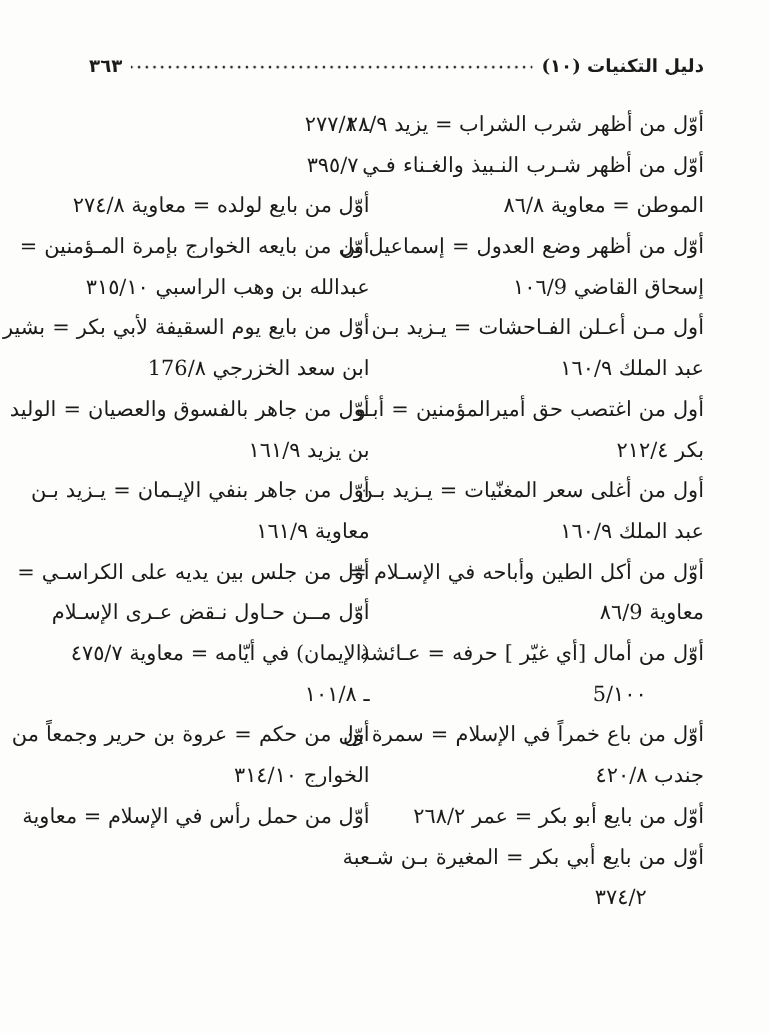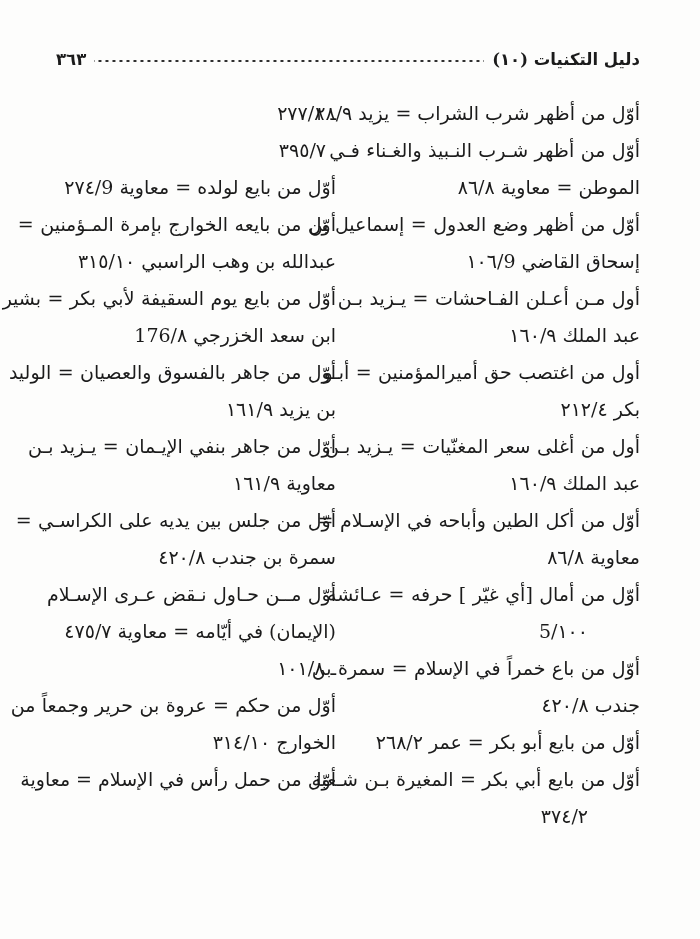--- a/index.html
+++ b/index.html
@@ -26,21 +26,21 @@
   .header .title { white-space: nowrap; letter-spacing: 0; }
   .header .dots {
     flex: 1;
     margin: 0 8px;
     height: 14px;
     background-image: radial-gradient(circle, #2b2b2b 1.1px, transparent 1.5px);
     background-size: 7px 4px;
     background-repeat: repeat-x;
     background-position: center bottom 2px;
   }
-  .header .pagenum { white-space: nowrap; }
+  .header .pagenum { white-space: nowrap; margin-left: 25px; }
   .body {
     display: flex;
     gap: 24px;
     margin-top: 26px;
     font-size: 19px;
   }
   .column { width: 280px; }
   .line {
     height: 37px;
     line-height: 37px;
@@ -85,43 +85,42 @@
         <div class="line start">الموطن = معاوية ٨٦/٨</div>
         <div class="line justify">أوّل من أظهر وضع العدول = إسماعيل بن</div>
         <div class="line start">إسحاق القاضي ١٠٦/9</div>
         <div class="line justify">أول مـن أعـلن الفـاحشات = يـزيد بـن</div>
         <div class="line start">عبد الملك ١٦٠/٩</div>
         <div class="line justify">أول من اغتصب حق أميرالمؤمنين = أبـو</div>
         <div class="line start">بكر ٢١٢/٤</div>
         <div class="line justify">أول من أغلى سعر المغنّيات = يـزيد بـن</div>
         <div class="line start">عبد الملك ١٦٠/٩</div>
         <div class="line justify">أوّل من أكل الطين وأباحه في الإسـلام =</div>
-        <div class="line start">معاوية ٨٦/٨</div>
+        <div class="line start">معاوية ٨٦/9</div>
         <div class="line justify">أوّل من أمال [أي غيّر ] حرفه = عـائشة</div>
         <div class="line indent">١٠٠/5</div>
         <div class="line justify">أوّل من باع خمراً في الإسلام = سمرة بن</div>
         <div class="line start">جندب ٤٢٠/٨</div>
         <div class="line start">أوّل من بايع أبو بكر = عمر ٢٦٨/٢</div>
         <div class="line justify">أوّل من بايع أبي بكر = المغيرة بـن شـعبة</div>
         <div class="line indent">٣٧٤/٢</div>
       </div>
     <div class="column col-left">
         <div class="line start">ـ ٢٧٧/٨</div>
         <div class="line indent-sm">٣٩٥/٧</div>
-        <div class="line start">أوّل من بايع لولده = معاوية ٢٧٤/9</div>
+        <div class="line start">أوّل من بايع لولده = معاوية ٢٧٤/٨</div>
         <div class="line justify">أوّل من بايعه الخوارج بإمرة المـؤمنين =</div>
         <div class="line start">عبدالله بن وهب الراسبي ٣١٥/١٠</div>
         <div class="line justify">أوّل من بايع يوم السقيفة لأبي بكر = بشير</div>
         <div class="line start">ابن سعد الخزرجي 176/٨</div>
         <div class="line justify">أوّل من جاهر بالفسوق والعصيان = الوليد</div>
         <div class="line start">بن يزيد ١٦١/٩</div>
         <div class="line justify">أوّل من جاهر بنفي الإيـمان = يـزيد بـن</div>
         <div class="line start">معاوية ١٦١/٩</div>
         <div class="line justify">أوّل من جلس بين يديه على الكراسـي =</div>
-        <div class="line start">سمرة بن جندب ٤٢٠/٨</div>
         <div class="line justify">أوّل مــن حـاول نـقض عـرى الإسـلام</div>
         <div class="line start">(الإيمان) في أيّامه = معاوية ٤٧٥/٧</div>
         <div class="line start">ـ ١٠١/٨</div>
         <div class="line justify">أوّل من حكم = عروة بن حرير وجمعاً من</div>
         <div class="line start">الخوارج ٣١٤/١٠</div>
         <div class="line start">أوّل من حمل رأس في الإسلام = معاوية</div>
       </div>
   </div>
 </div>
 

